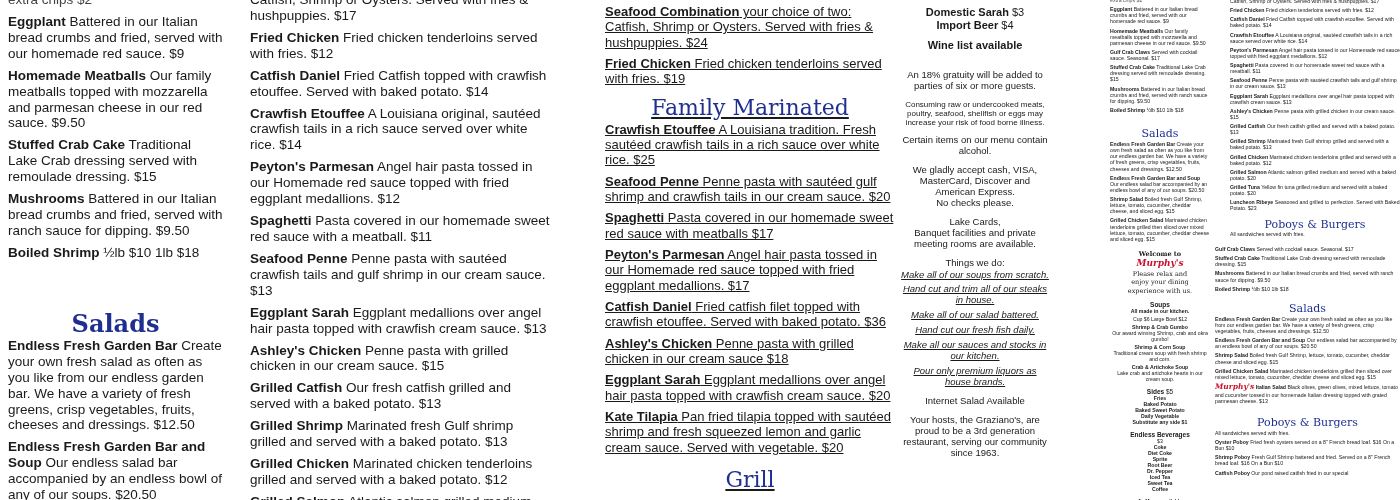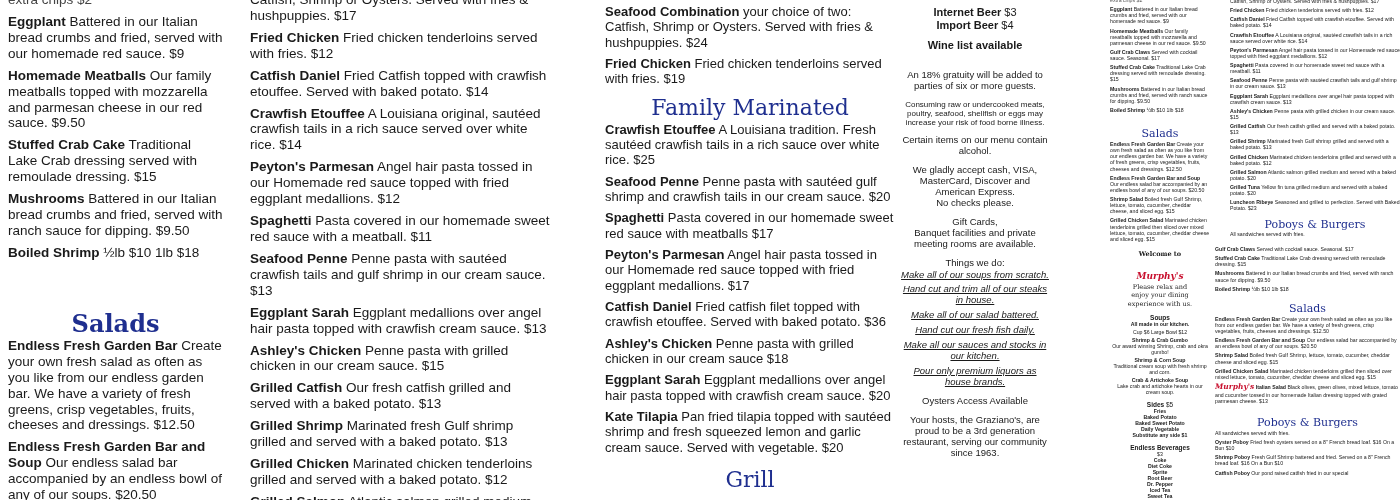--- a/index.html
+++ b/index.html
@@ -1,34 +1,34 @@
 <!DOCTYPE html>
 <html><head>
 <meta charset="utf-8">
 <style>
   html,body{margin:0;padding:0;background:#fff;}
   body{width:1400px;height:500px;position:relative;overflow:hidden;font-family:"Liberation Sans",sans-serif;color:#1a1a1a;}
   .panel{position:absolute;overflow:hidden;background:#fff;}
   .item{margin:0 0 6px 0;line-height:1.18;}
   .item .name{font-weight:bold;}
   .heading{font-family:"DejaVu Serif","Liberation Serif",serif;color:#1f2f8f;text-align:center;font-weight:normal;margin:0;}
-  .brand{font-family:"DejaVu Serif",serif;font-style:italic;font-weight:bold;color:#c8102e;margin-top:13px;}
+  .brand{font-family:"DejaVu Serif",serif;font-style:italic;font-weight:bold;color:#c8102e;}
   .center{text-align:center;}
   .italic{font-style:italic;}
 
   
   #pA{left:0;top:0;width:215px;height:500px;font-size:13.5px;padding-left:8px;}
   #pA .item{margin-bottom:6px;}
   #pA .heading{font-size:24px;font-weight:bold;margin:48px 0 0 0;}
 
   
   #pB{left:240px;top:0;width:300px;height:500px;font-size:13.5px;padding-left:10px;}
 
   
-  #pC{left:600px;top:0;width:290px;height:500px;font-size:13px;padding-left:5px;}
+  #pC{left:600px;top:0;width:290px;height:500px;font-size:13px;padding-left:5px;text-decoration:underline;}
   #pC .heading{font-size:22px;margin:8px 0 2px 0;}
   #pC .grill-note{font-size:8.5px;font-style:italic;line-height:2.4;padding-left:20px;color:#222;}
 
   
   #pD{left:900px;top:0;width:150px;height:500px;font-size:9.5px;text-align:center;}
   #pD p{margin:0 0 8px 0;line-height:1.15;}
   #pD .small{font-size:8px;}
   #pD .beer{font-size:11px;font-weight:bold;}
   #pD .italic p{margin-bottom:4px;text-decoration:underline;}
 
@@ -105,38 +105,38 @@
   </div>
   <h2 class="heading" style="margin-top:12px">Grill</h2>
   <div class="grill-note">
     <div>Our variety of beef is hand selected from the USDA's highest quality</div>
 
   </div>
 
 </div>
 
 <div class="panel" id="pD">
-  <p class="beer" style="margin:6px 0 0 0"><span>Internet Beer</span><span style="font-weight:normal"> $3</span></p>
+  <p class="beer" style="margin:6px 0 0 0"><span>Domestic Sarah</span><span style="font-weight:normal"> $3</span></p>
   <p class="beer" style="margin:0 0 8px 0"><span>Import Beer</span><span style="font-weight:normal"> $4</span></p>
   <p class="beer" style="margin-bottom:18px">Wine list available</p>
   <p>An 18% gratuity will be added to parties of six or more guests.</p>
   <p class="small">Consuming raw or undercooked meats, poultry, seafood, shellfish or eggs may increase your risk of food borne illness.</p>
   <p>Certain items on our menu contain alcohol.</p>
   <p><span>We gladly accept cash, VISA, MasterCard, Discover and American Express.</span><br><span>No checks please.</span></p>
-  <p><span>Gift Cards,</span><br><span>Banquet facilities and private meeting rooms are available.</span></p>
+  <p><span>Lake Cards,</span><br><span>Banquet facilities and private meeting rooms are available.</span></p>
   <p style="margin-bottom:1px">Things we do:</p>
   <div class="italic">
     <p>Make all of our soups from scratch.</p>
     <p>Hand cut and trim all of our steaks in house.</p>
     <p>Make all of our salad battered.</p>
     <p>Hand cut our fresh fish daily.</p>
     <p>Make all our sauces and stocks in our kitchen.</p>
     <p>Pour only premium liquors as house brands.</p>
   </div>
-  <p style="margin-top:8px">Oysters Access Available</p>
+  <p style="margin-top:8px">Internet Salad Available</p>
   <p>Your hosts, the Graziano's, are proud to be a 3rd generation restaurant, serving our community since 1963.</p>
 </div>
 
 <div class="panel" id="pE">
   <div class="item" style="margin-top:-3px;color:#555">extra chips $2</div>
   <div class="item"><span class="name">Eggplant</span> <span>Battered in our Italian bread crumbs and fried, served with our homemade red sauce.  $9</span></div>
   <div class="item"><span class="name">Homemade Meatballs</span> <span>Our family meatballs topped with mozzarella and parmesan cheese in our red sauce. $9.50</span></div>
   <div class="item"><span class="name">Gulf Crab Claws</span> <span>Served with cocktail sauce. Seasonal.  $17</span></div>
   <div class="item"><span class="name">Stuffed Crab Cake</span> <span>Traditional Lake Crab dressing served with remoulade dressing.  $15</span></div>
   <div class="item"><span class="name">Mushrooms</span> <span>Battered in our Italian bread crumbs and fried, served with ranch sauce for dipping.  $9.50</span></div>

